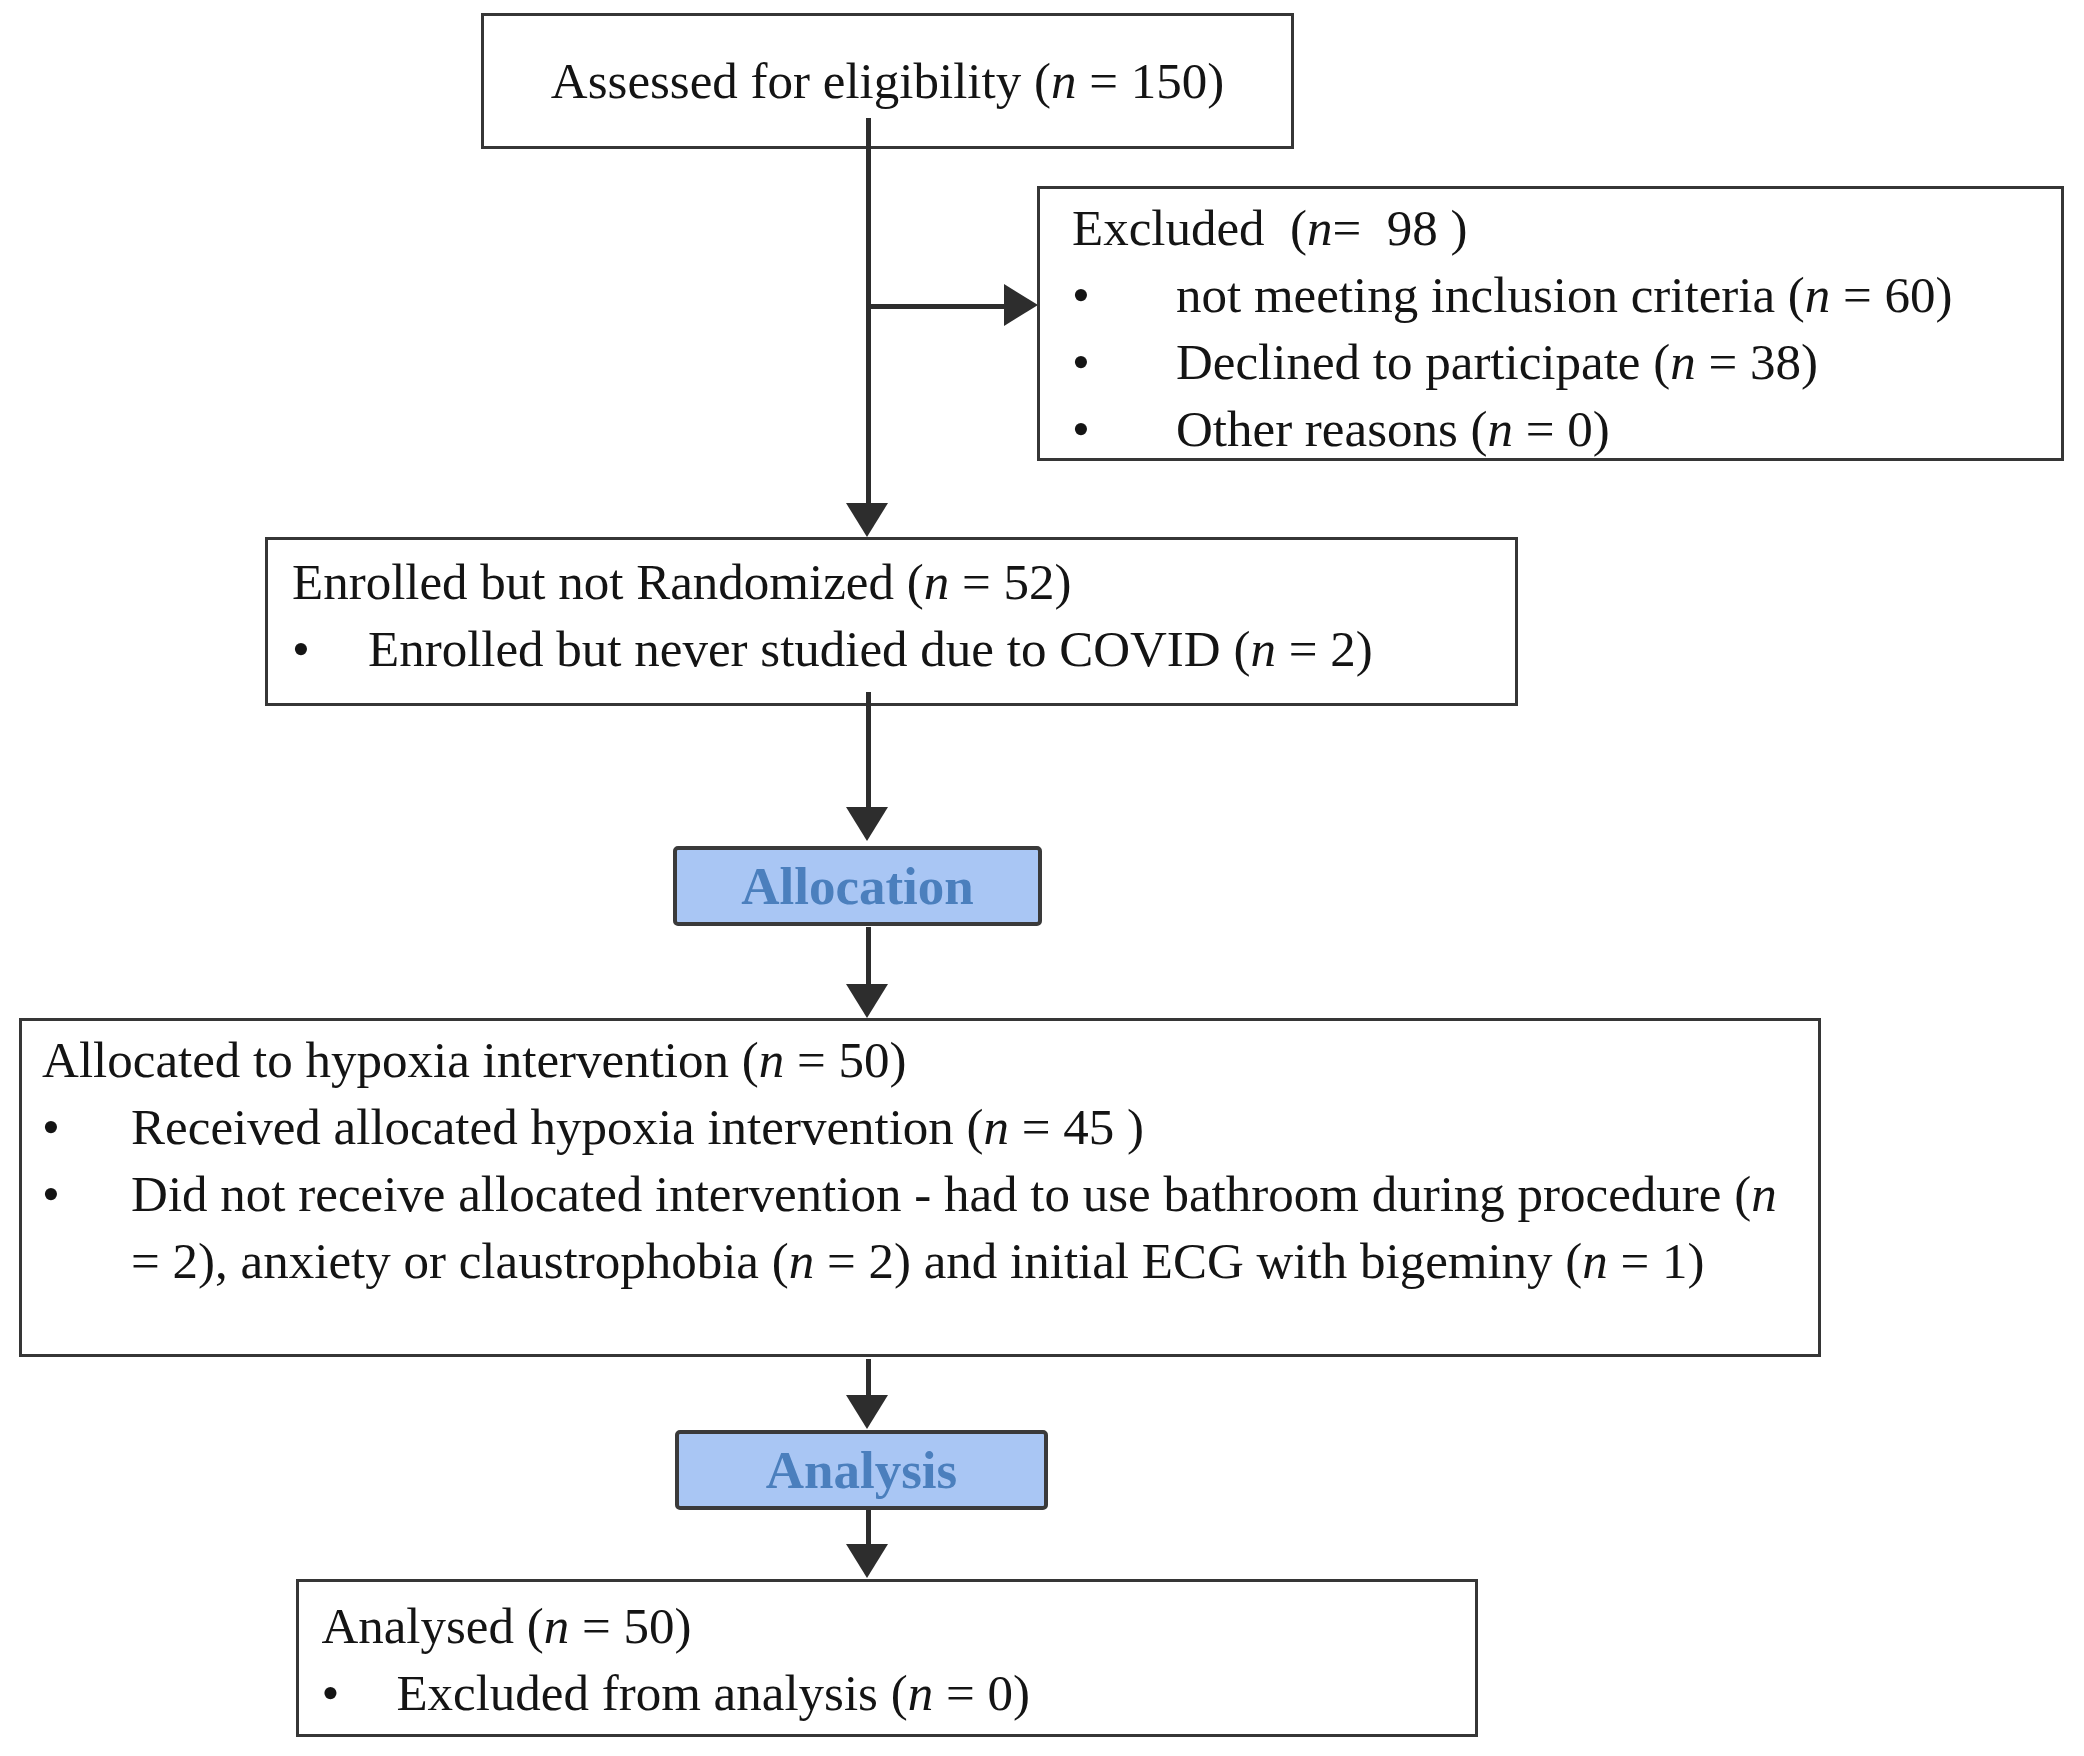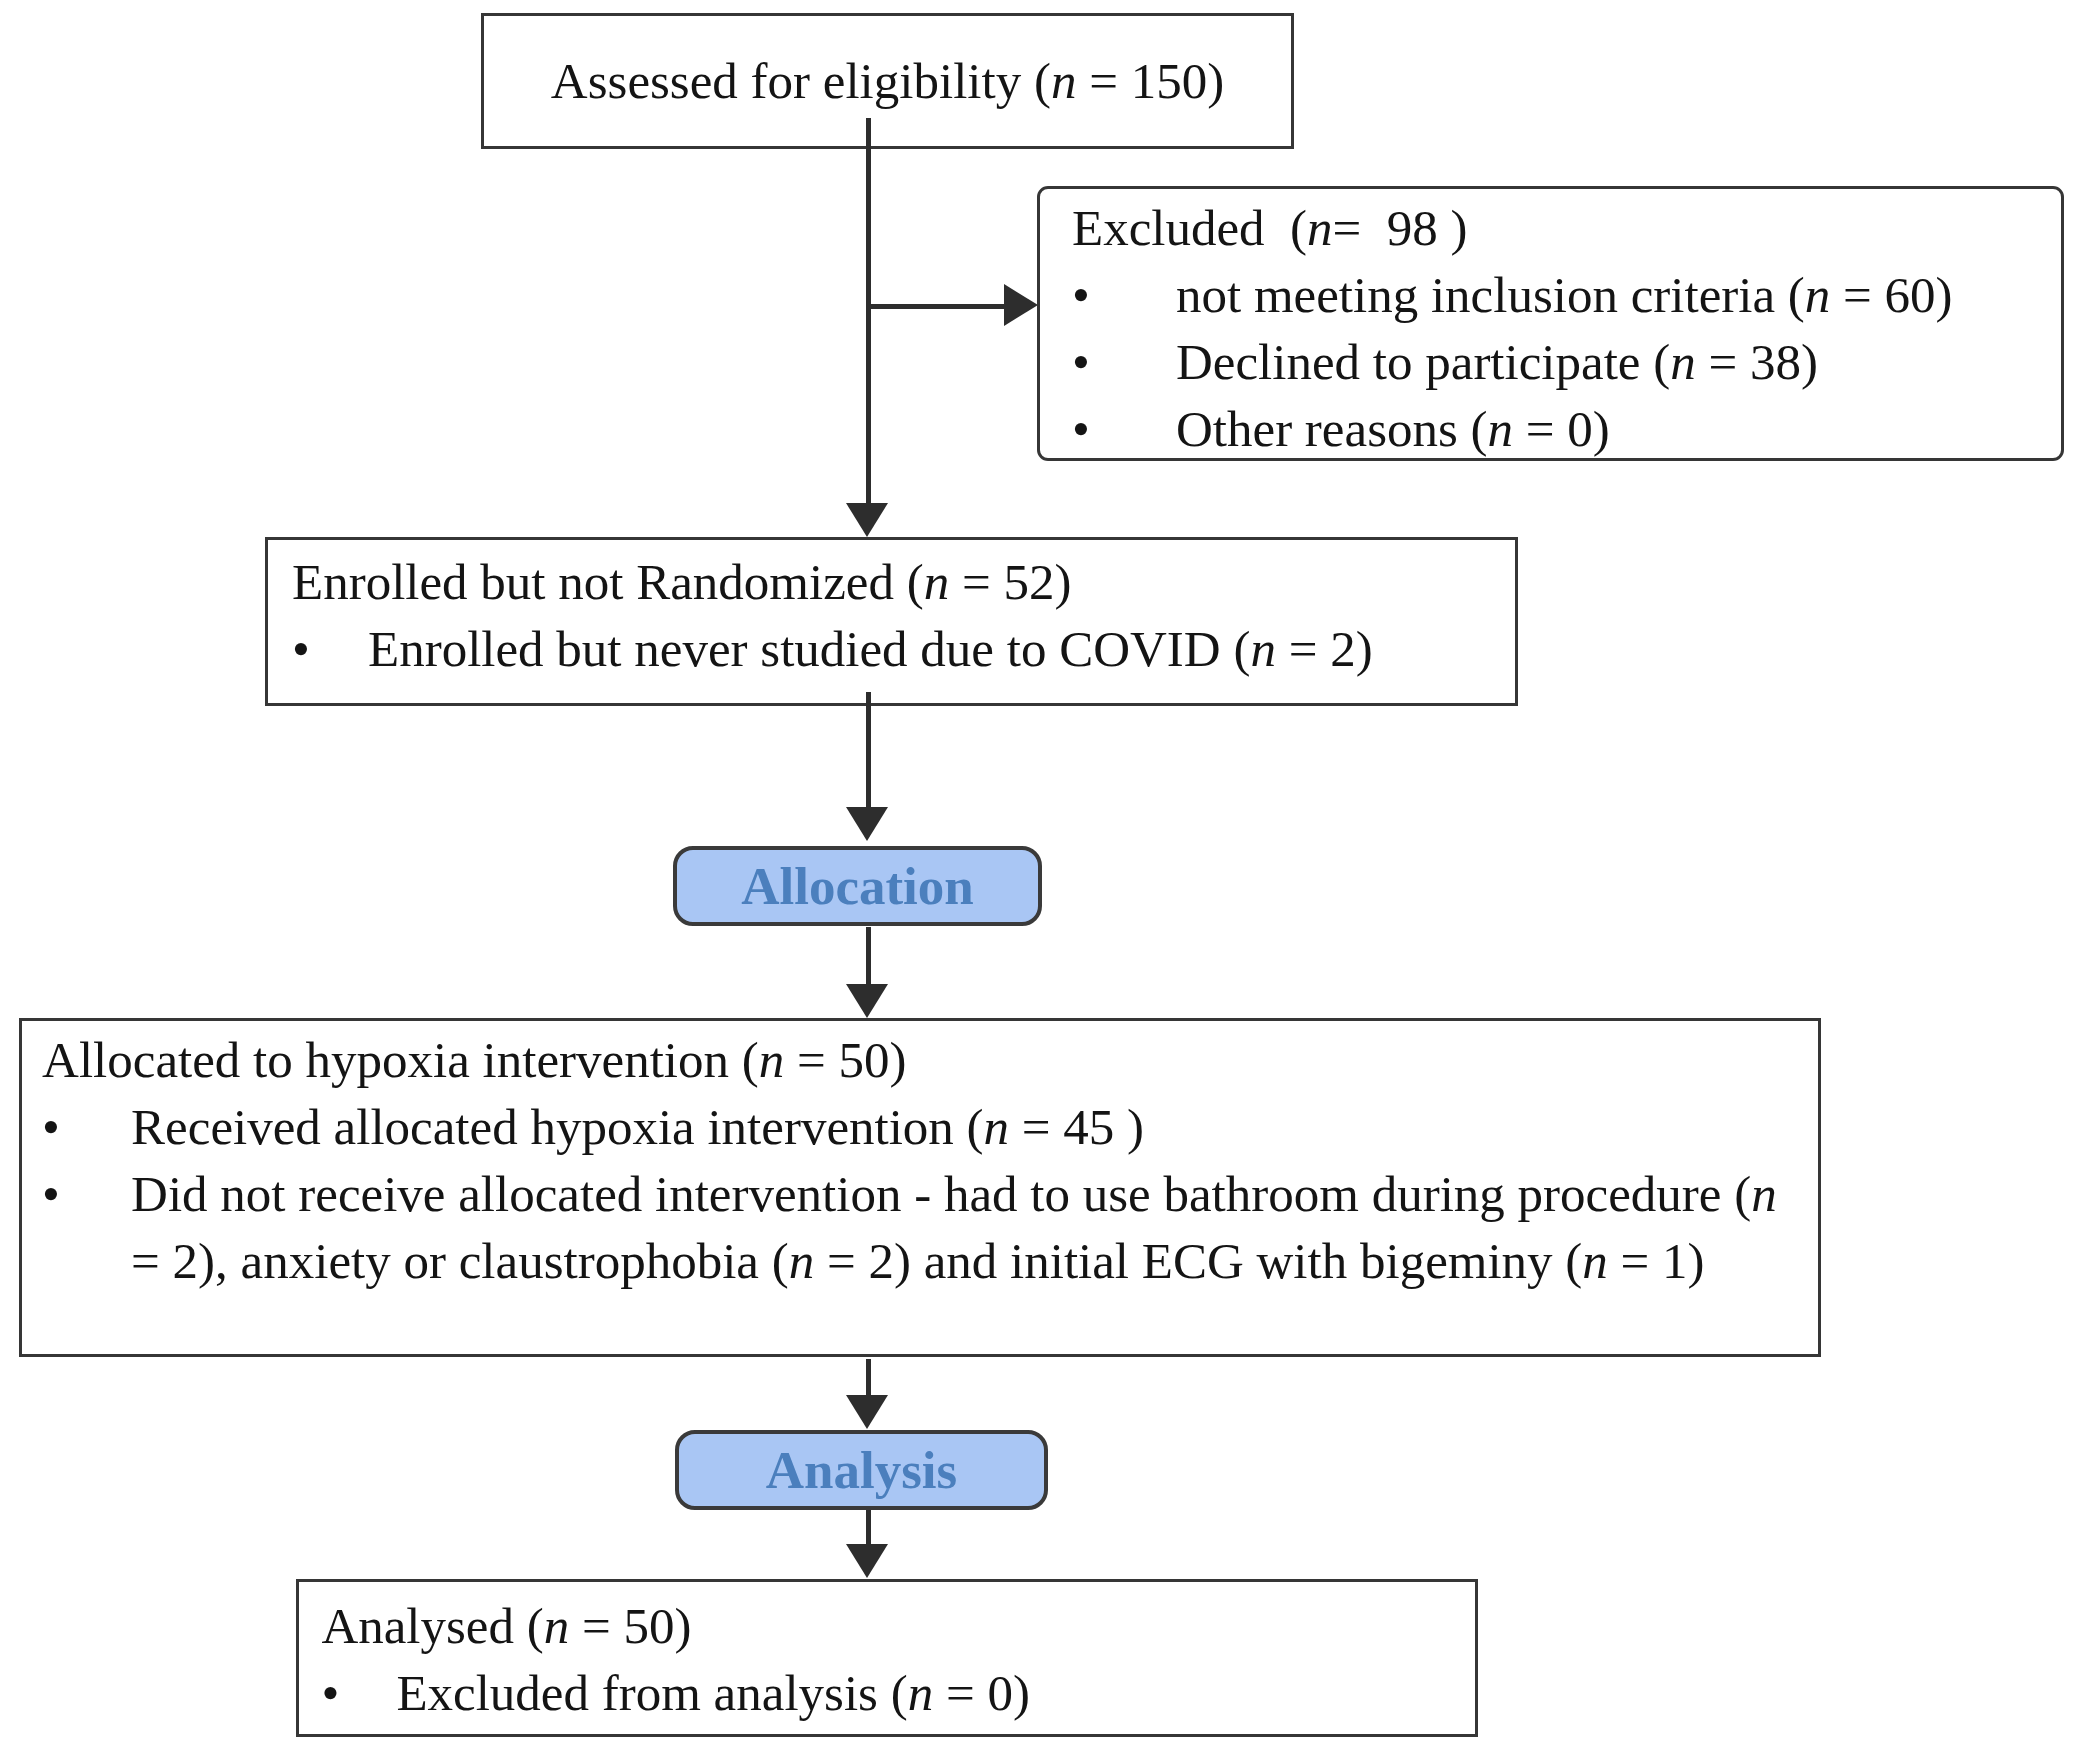--- a/index.html
+++ b/index.html
@@ -17,39 +17,39 @@
   .box {
     position:absolute;
     background:#ffffff;
     border:3.7px solid var(--box-border,#363636);
     box-sizing:border-box;
   }
   .box .line, .box .txt, .center-text { white-space:pre-wrap; }
 
   #box-assessed  { left:481px;  top:13px;   width:813px;  height:136px;
                    display:flex; align-items:center; justify-content:center; }
-  #box-excluded  { left:1037px; top:186px;  width:1027px; height:275px; padding:5.6px 13px 0 32px;border-radius:11px; }
+  #box-excluded  { left:1037px; top:186px;  width:1027px; height:275px; padding:5.6px 13px 0 32px; }
   #box-enrolled  { left:265px;  top:537px;  width:1253px; height:169px; padding:9.3px 13px 0 24px; }
   #box-allocated { left:18.6px;   top:1018px; width:1802px; height:339px; padding:5.6px 22.4px 0 20.5px; }
   #box-analysed  { left:296px;  top:1579px; width:1182px; height:158px; padding:11.2px 13px 0 22.4px; }
 
   .row { display:flex; align-items:flex-start; }
   .marker { flex:0 0 auto; }
   #box-excluded  .marker { width:104px; }
   #box-enrolled  .marker { width:76px;  }
   #box-allocated .marker { width:89px;  }
   #box-analysed  .marker { width:75px;  }
   .txt { flex:1 1 auto; }
 
   
   .phase {
     position:absolute;
     background:var(--phase-fill,#a9c6f4);
     border:4.7px solid var(--phase-border,#3a3a3a);
-    border-radius:20px;
+    border-radius:5px;
     color:var(--phase-text,#4b7fbd);
     font-weight:bold;
     font-size:53px;
     display:flex; align-items:center; justify-content:center;
     box-sizing:border-box;
   }
   #phase-allocation { left:673px; top:846px;  width:369px; height:80px; }
   #phase-analysis   { left:675px; top:1430px; width:373px; height:80px; }
 
   

